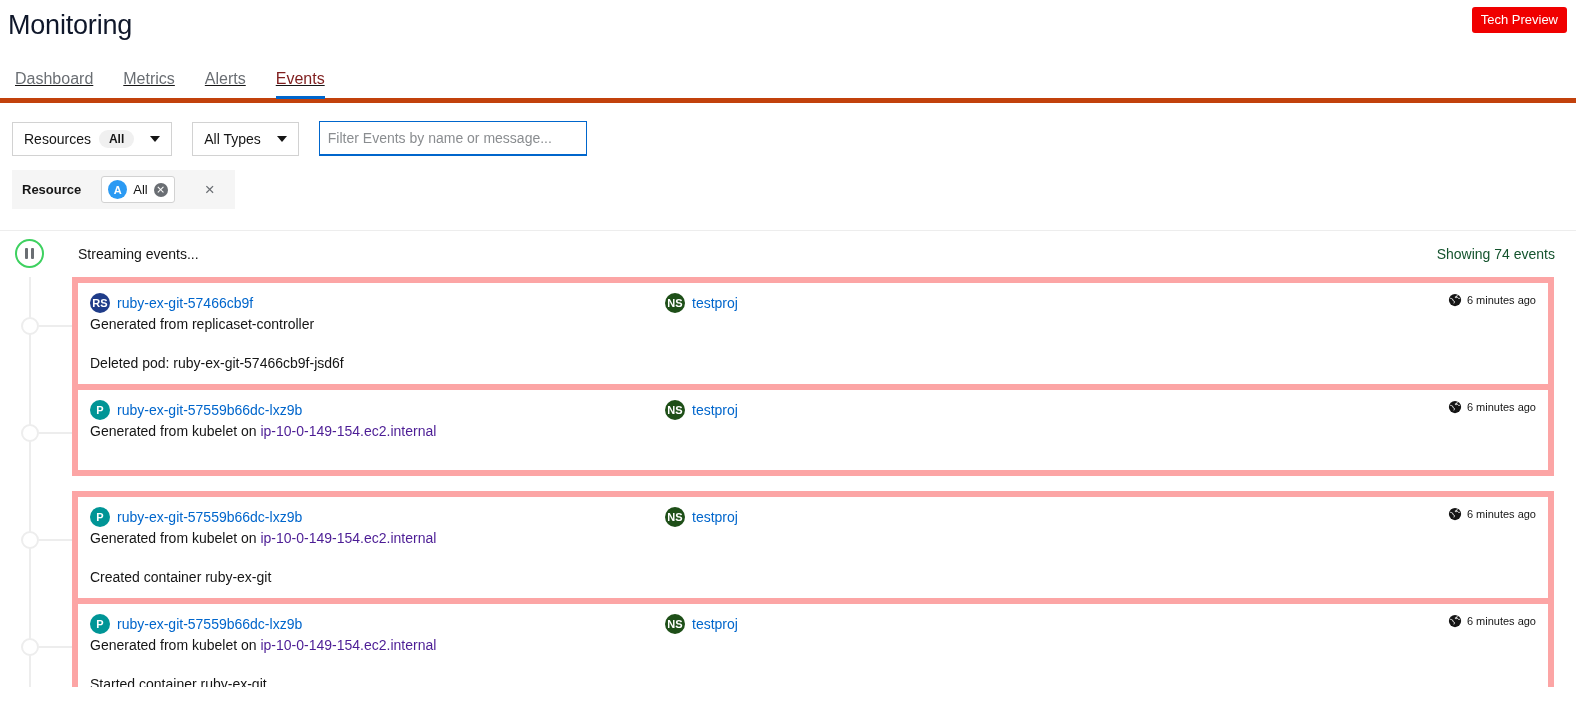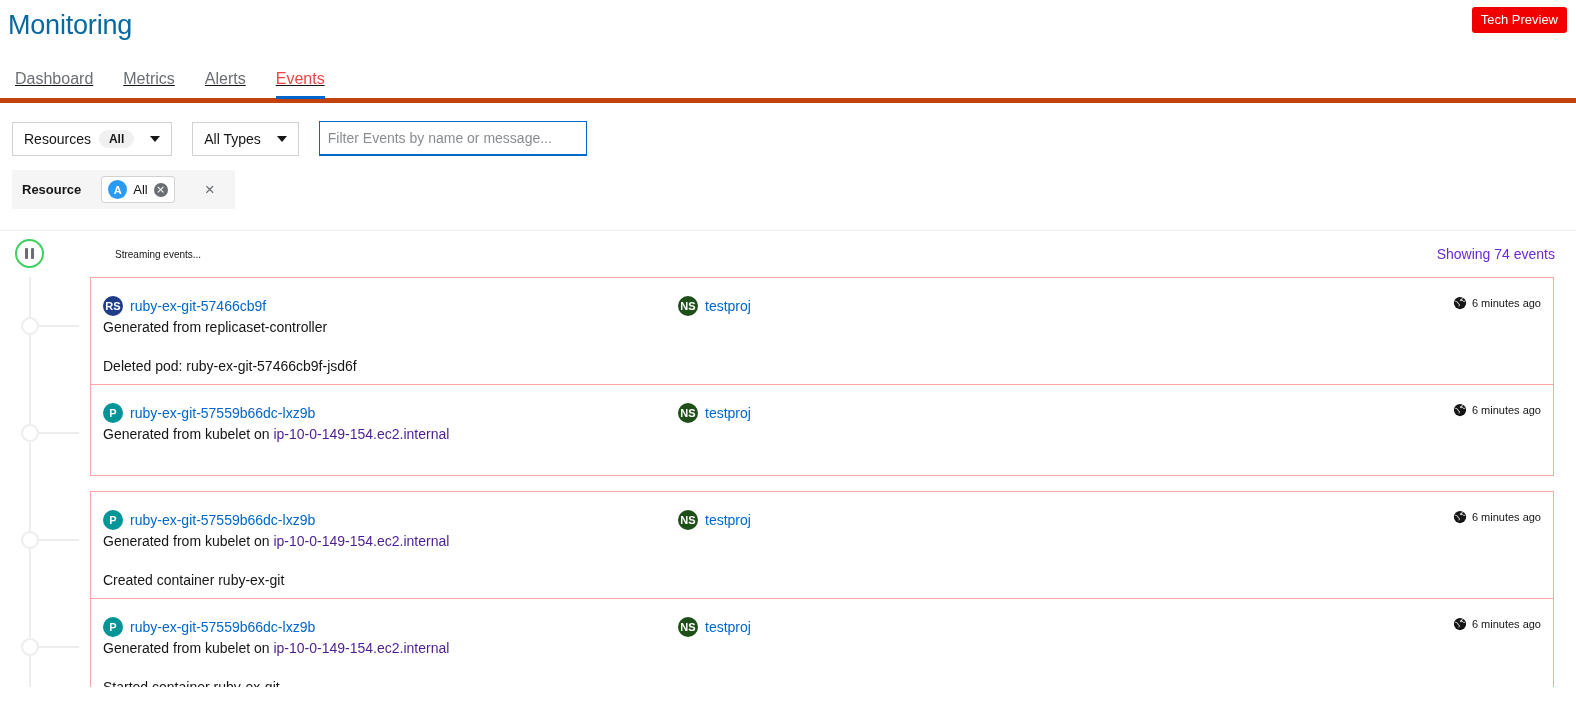--- a/index.html
+++ b/index.html
@@ -16,21 +16,21 @@
   .page-header {
     position: relative;
     padding: 8px 0 0 0;
   }
   .page-title {
     font-size: 27px;
     font-weight: 400;
     line-height: 34px;
     margin: 0;
     padding: 0 0 0 8px;
-    color: #0369a1;
+    color: #0f172a;
     letter-spacing: -0.2px;
   }
   .tech-preview-badge {
     position: absolute;
     top: 7px;
     right: 9px;
     background: #f00000;
     color: #ffffff;
     font-size: 13px;
     line-height: 13px;
@@ -54,21 +54,21 @@
     font-size: 16px;
     line-height: 19px;
     color: #6a6e73;
     padding: 0 15px 10px 15px;
     cursor: pointer;
     white-space: nowrap;
     background: transparent;
     border: none;
     font-family: inherit;
   }
-  .tab.active { color: #ef4444; margin-top: 44px; }
+  .tab.active { color: #7f1d1d; margin-top: 44px; }
   .tab.active::after {
     content: "";
     position: absolute;
     left: 15px; right: 15px;
     bottom: -1px;
     height: 3px;
     background: #06c;
   }
 
   
@@ -212,29 +212,28 @@
   }
   .pause-icon span {
     display: block;
     width: 3px; height: 11px;
     background: #6a6e73;
     border-radius: 1px;
   }
   .stream-label {
     position: absolute;
     left: 78px;
-    font-size: 10px;
-    color: #151515;
-    margin-left: 37px;
+    font-size: 14px;
+    color: #151515;
   }
   .stream-count {
     position: absolute;
     right: 21px;
     font-size: 14px;
-    color: #6d28d9;
+    color: #14532d;
   }
 
   
   .timeline {
     position: relative;
     padding-left: 0;
     height: 410px;
     overflow: hidden;
   }
   .rail {
@@ -262,26 +261,26 @@
   .connector {
     position: absolute;
     left: 39px;
     top: 48px;
     width: 40px;
     height: 2px;
     background: #ededed;
   }
   .event-card {
     position: absolute;
-    left: 90px;
+    left: 72px;
     right: 22px;
     top: 0;
-    border: 1px solid #fca5a5;
+    border: 6px solid #fca5a5;
     background: #ffffff;
-    padding: 18px 12px 12px 12px;
+    padding: 10px 12px 12px 12px;
     min-height: 92px;
   }
   .card-head {
     display: flex;
     align-items: flex-start;
     position: relative;
   }
   .card-col-name { width: 575px; flex: none; }
   .card-col-ns   { width: 600px; flex: none; }
   .obj-line {

